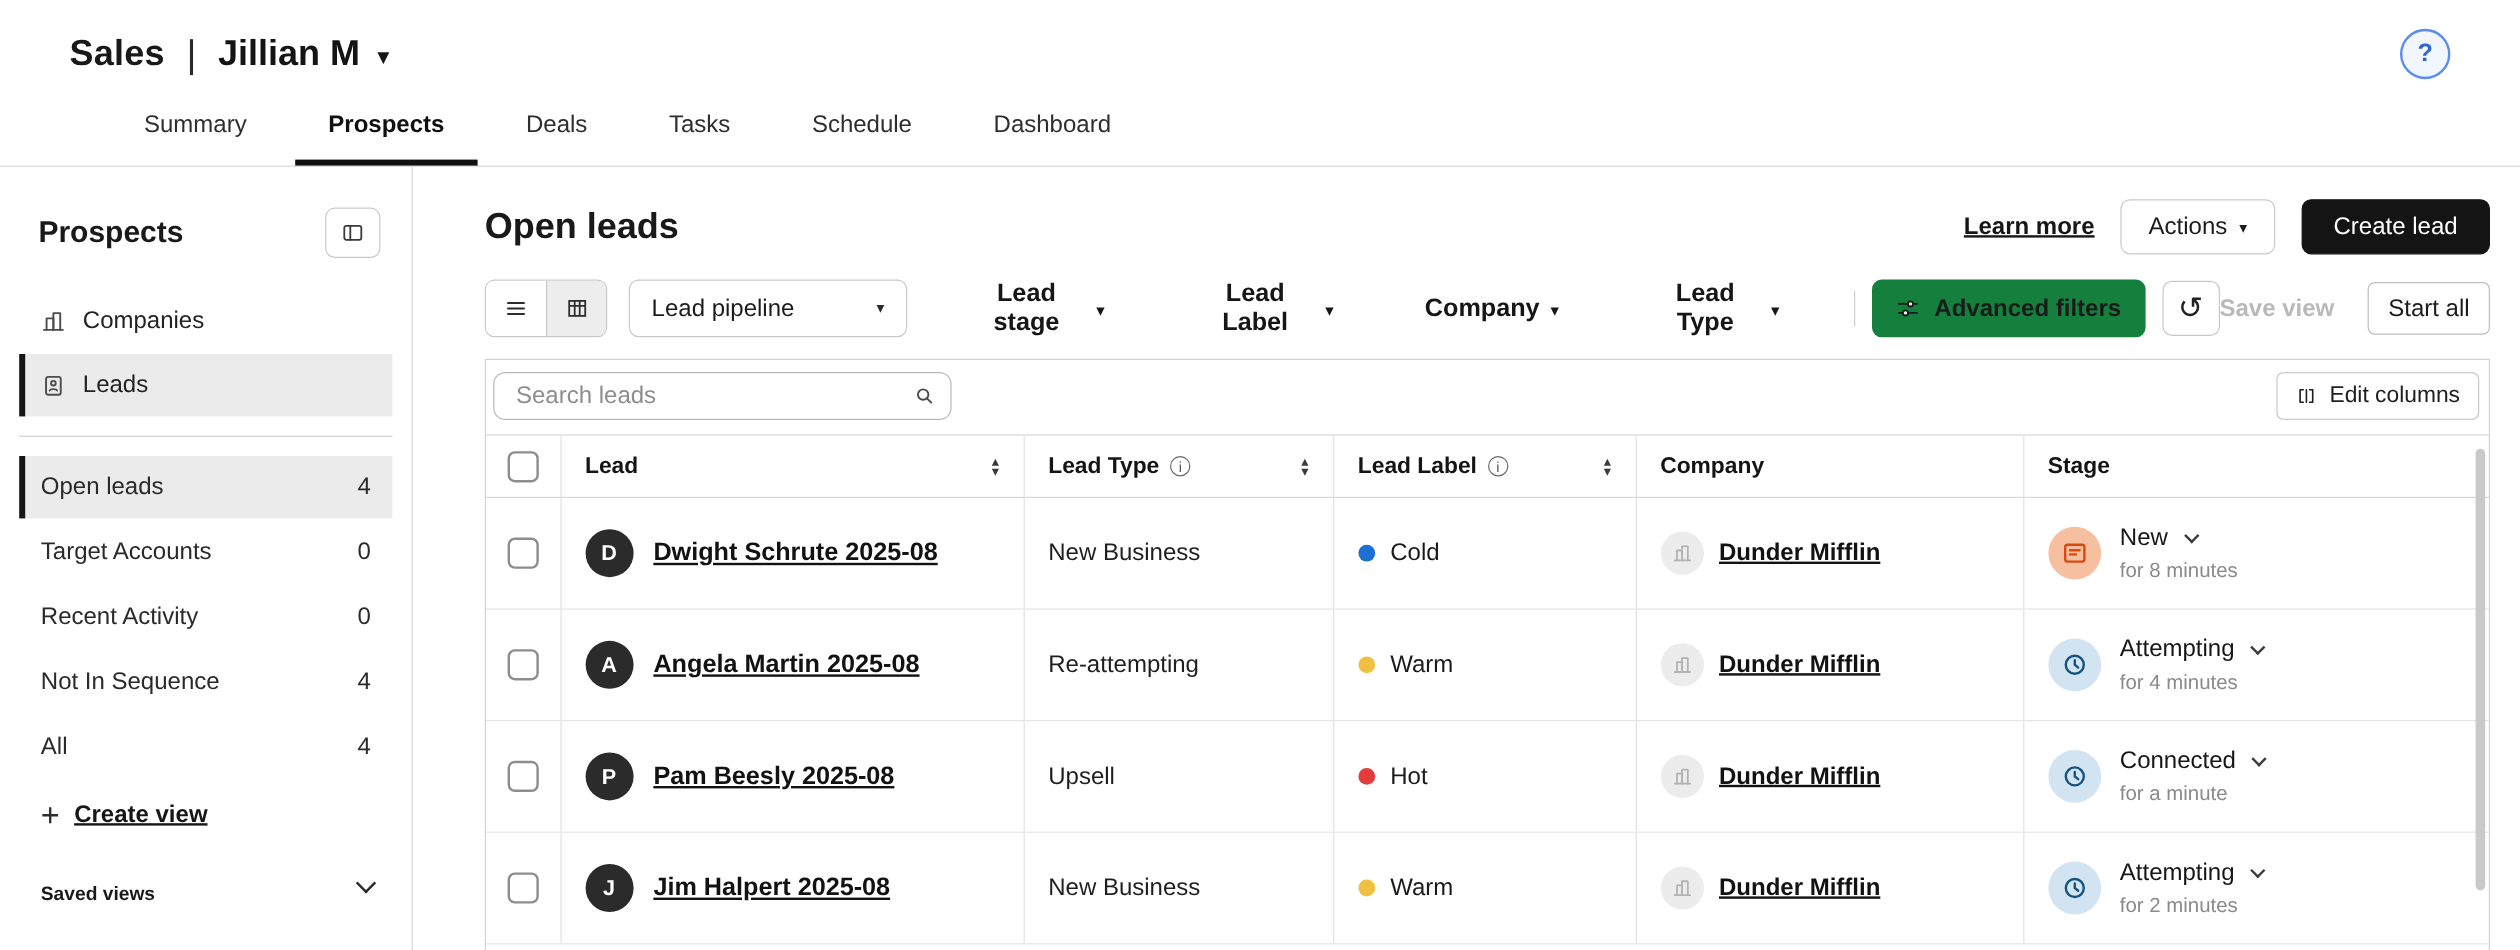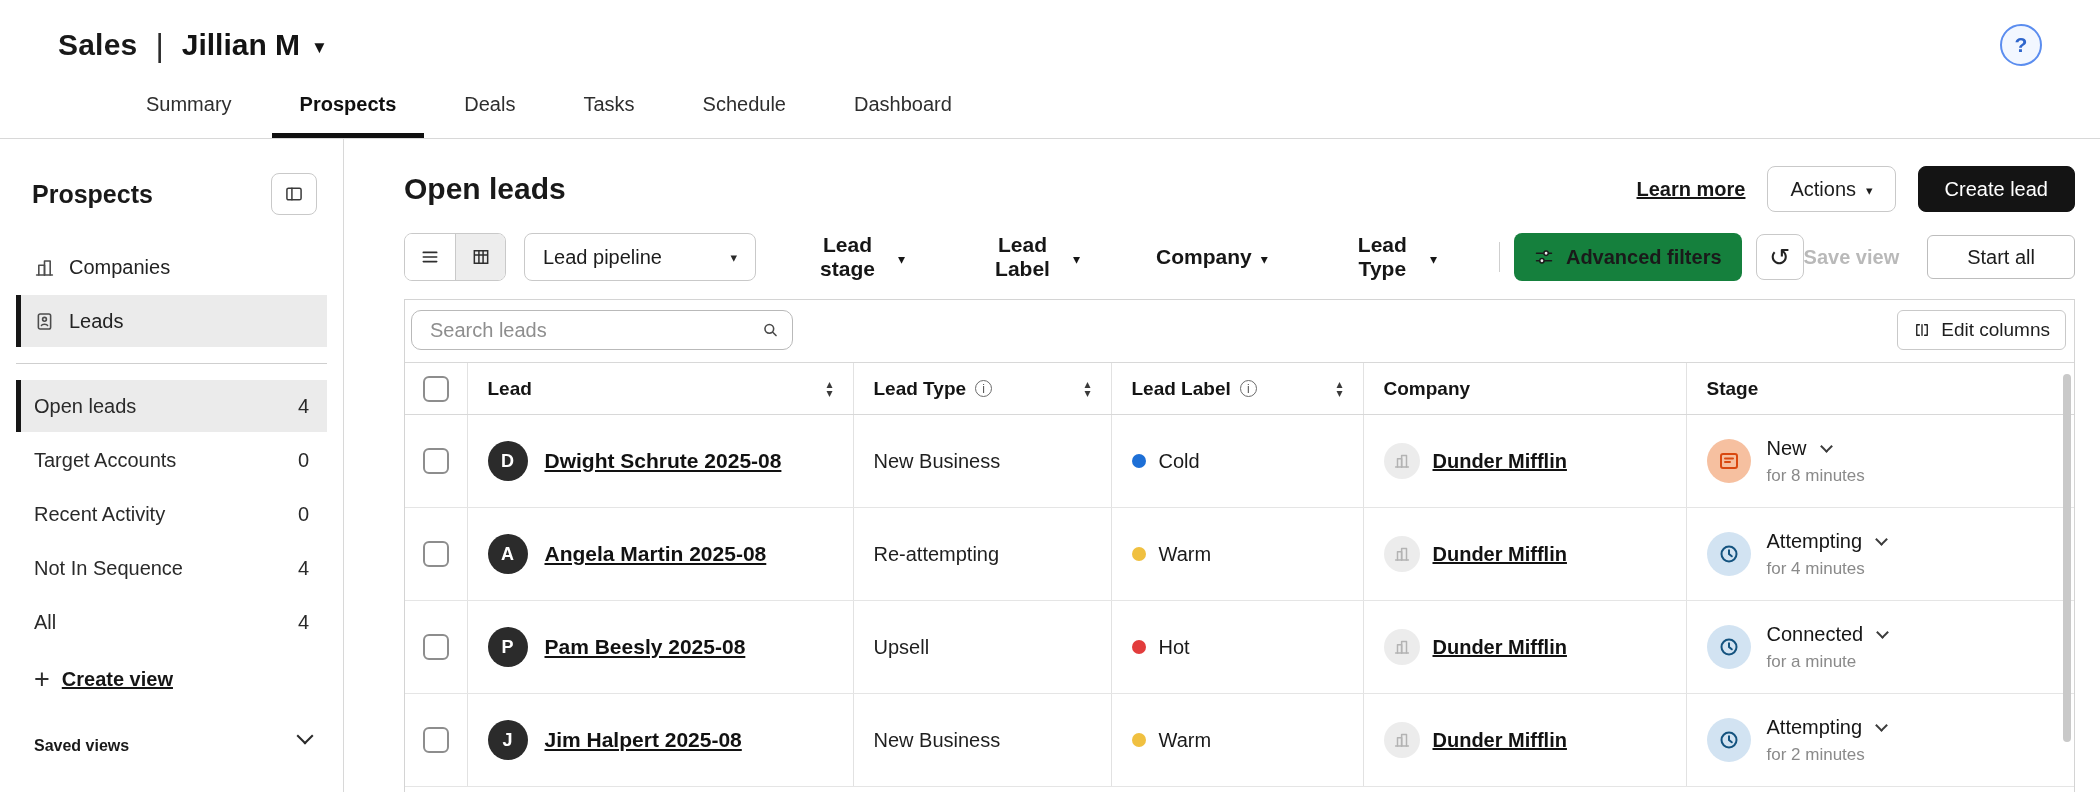--- a/index.html
+++ b/index.html
@@ -10,21 +10,21 @@
 
   
   .header { border-bottom:1px solid #d8d8d8; background:#fff; flex-shrink:0; }
   .topbar { height:76px; display:flex; align-items:center; justify-content:space-between; padding:14px 58px 0 58px; }
   .brand-group { display:flex; align-items:center; gap:18px; }
   .brand { font-size:30px; font-weight:700; letter-spacing:.2px; }
   .brand-sep { font-size:32px; font-weight:300; color:#2a2a2a; }
   .user-menu { display:flex; align-items:center; gap:11px; background:none; border:none; cursor:pointer; font-size:30px; font-weight:700; color:#141414; }
   .user-caret { font-size:17px; line-height:1; margin-top:4px; }
   .help-btn { width:42px; height:42px; border-radius:50%; border:2px solid #5b8def; background:#f2f7ff; color:#2f66cc; font-size:21px; font-weight:700; display:flex; align-items:center; justify-content:center; cursor:pointer; }
-  .tabs { display:flex; gap:12px; padding-left:118px; height:62px; }
+  .tabs { display:flex; gap:12px; padding-left:92px; height:62px; }
   .tab { display:flex; align-items:center; padding:0 28px; font-size:20px; color:#2e2e2e; cursor:pointer; border-bottom:5px solid transparent; }
   .tab.active { font-weight:700; border-bottom-color:#101010; color:#101010; }
 
   
   .bodywrap { flex:1; display:flex; min-height:0; overflow:hidden; }
 
   
   .sidebar { width:344px; flex-shrink:0; border-right:1px solid #d8d8d8; padding-top:34px; background:#fff; }
   .sidebar-head { display:flex; align-items:center; justify-content:space-between; padding:0 26px 0 32px; }
   .sidebar-title { font-size:25px; font-weight:700; }
@@ -61,21 +61,21 @@
   .select { margin-left:18px; width:232px; height:48px; border:1px solid #c9c9c9; border-radius:8px; background:#fff; display:flex; align-items:center; justify-content:space-between; padding:0 18px; font-size:20px; color:#1c1c1c; cursor:pointer; flex-shrink:0; }
   .select .caret { font-size:13px; color:#2a2a2a; }
   .filters { display:flex; gap:76px; margin-left:50px; }
   .filter { background:none; border:none; font-size:21px; font-weight:700; color:#161616; display:flex; align-items:center; gap:9px; cursor:pointer; }
   .filter .caret { font-size:14px; margin-top:3px; }
   .vsep { width:1px; height:30px; background:#cfcfcf; margin-left:62px; flex-shrink:0; }
   .adv { margin-left:14px; height:48px; border:none; border-radius:8px; background:#15803d; display:flex; align-items:center; gap:12px; padding:0 20px; font-size:20px; font-weight:700; color:#1a1a1a; cursor:pointer; flex-shrink:0; }
   .undo-btn { margin-left:14px; width:48px; height:46px; border:1px solid #c9c9c9; border-radius:8px; background:#fff; font-size:25px; color:#222; display:flex; align-items:center; justify-content:center; cursor:pointer; flex-shrink:0; }
   .tspacer { flex:1; }
   .save-view { font-size:20px; font-weight:700; color:#b9b9b9; margin-right:28px; cursor:default; white-space:nowrap; }
-  .start-all { height:44px; border:1px solid #bdbdbd; border-radius:6px; background:#fff; padding:0 39px; font-size:20px; color:#1c1c1c; cursor:pointer; white-space:nowrap; }
+  .start-all { height:44px; border:1px solid #bdbdbd; border-radius:6px; background:#fff; padding:0 16px; font-size:20px; color:#1c1c1c; cursor:pointer; white-space:nowrap; }
 
   
   .card { margin-top:18px; border:1px solid #d4d4d4; background:#fff; position:relative; height:560px; }
   .card-top { display:flex; align-items:center; justify-content:space-between; padding:10px 8px 12px 6px; }
   .search { position:relative; width:382px; }
   .search input { width:100%; height:40px; border:1px solid #b9b9b9; border-radius:10px; padding:0 46px 0 18px; font-size:20px; font-family:inherit; color:#222; outline:none; background:#fff; }
   .search input::placeholder { color:#8e8e8e; }
   .search-ic { position:absolute; right:13px; top:50%; transform:translateY(-50%); color:#4a4a4a; display:flex; }
   .edit-cols { height:40px; border:1px solid #c9c9c9; border-radius:6px; background:#fff; display:flex; align-items:center; gap:10px; padding:0 15px; font-size:19px; color:#1e1e1e; cursor:pointer; }
 

